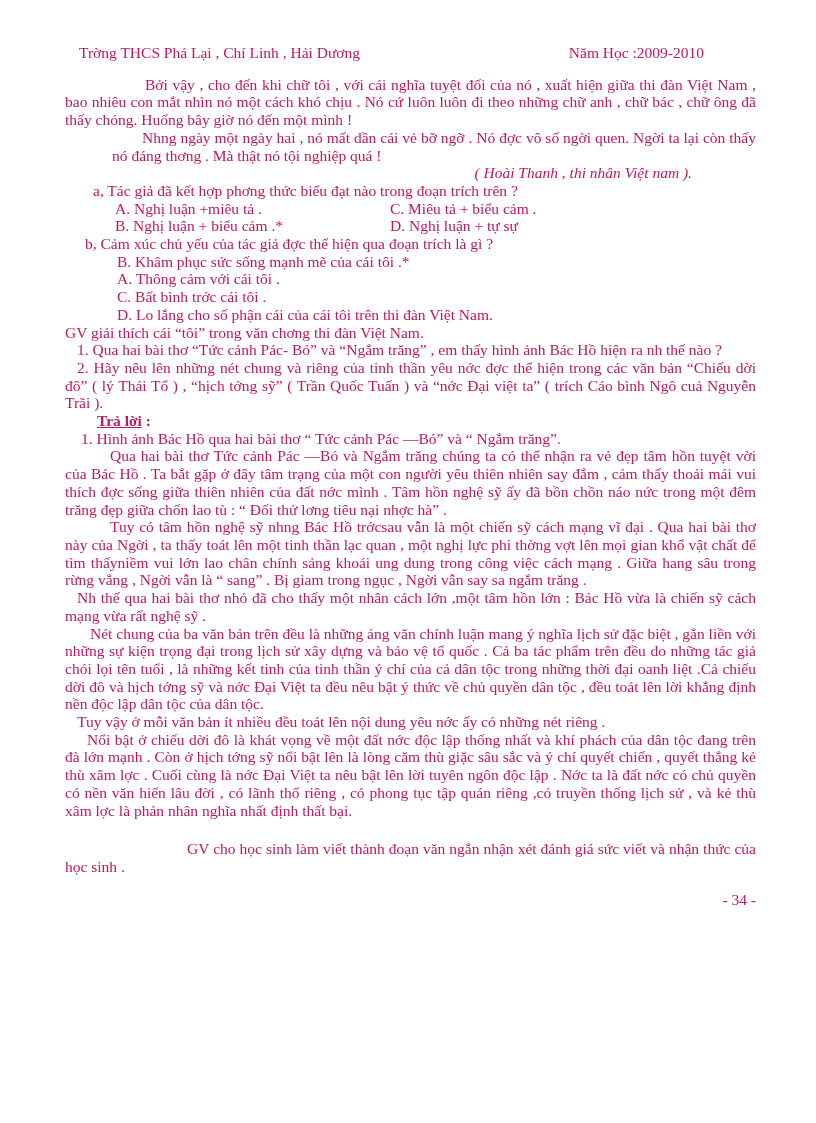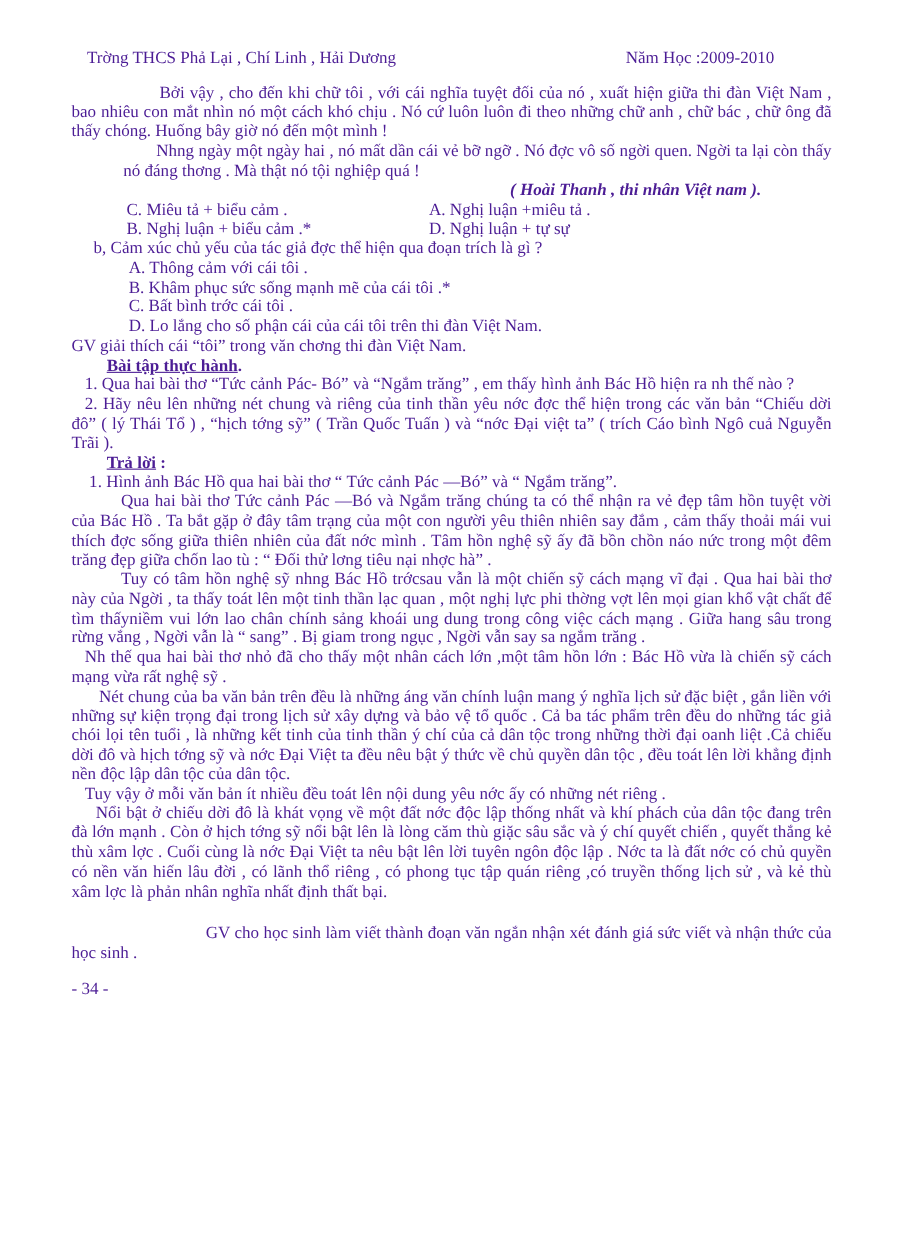--- a/index.html
+++ b/index.html
@@ -6,21 +6,21 @@
     margin: 0;
     padding: 0;
     background: #ffffff;
   }
   .page {
     position: relative;
     width: 816px;
     height: 1123px;
     margin: 0 auto;
     background: #ffffff;
-    color: #4c1d95;
+    color: #be185d;
     font-family: "Liberation Serif", "DejaVu Serif", serif;
     font-size: 15.5px;
     line-height: 17.7px;
     overflow: hidden;
     box-sizing: border-box;
     padding: 44px 60px 0 65px;
   }
   .doc-header {
     display: flex;
     justify-content: space-between;
@@ -36,81 +36,79 @@
   .indent-30 { text-indent: 30px; margin-left: 47px; }
   .indent-28 { text-indent: 28px; }
   .indent-25 { text-indent: 25px; }
   .indent-22 { text-indent: 22px; }
   .indent-20 { text-indent: 20px; }
   .indent-16 { text-indent: 16px; }
   .indent-12 { text-indent: 12px; }
   .attribution {
     text-align: right;
     padding-right: 64px;
-    font-weight: bold;
+    font-weight: normal;
     font-style: italic;
   }
   .option-grid {
     display: grid;
     grid-template-columns: 275px auto;
     margin-left: 50px;
   }
   .options-b { margin-left: 52px; }
   .gv-note { }
   .section-heading {
     margin-left: 32px;
     font-weight: bold;
   }
   .section-heading .underlined { text-decoration: underline; }
   .closing {
     text-indent: 122px;
     text-align: justify;
     margin-top: 21px;
   }
   .footer-pagenum {
-    text-align: left;
+    text-align: right;
     margin-top: 15px;
   }
 </style>
 </head>
 <body>
 
 <div class="page">
 
   <div class="doc-header">
     <span>Trờng   THCS Phả Lại , Chí Linh , Hải Dương</span>
     <span>Năm Học :2009-2010</span>
   </div>
 
   <div class="para indent-80">Bởi vậy , cho đến khi chữ tôi , với cái nghĩa tuyệt đối của nó , xuất hiện giữa thi đàn Việt Nam , bao nhiêu con mắt nhìn nó một cách khó chịu . Nó cứ luôn luôn đi theo những chữ anh , chữ bác , chữ ông đã thấy chóng.  Huống bây giờ nó đến một mình !</div>
   <div class="para indent-30">Nhng  ngày một ngày hai , nó mất dần  cái vẻ bỡ ngỡ . Nó đợc  vô số ngời quen. Ngời  ta lại còn thấy nó đáng thơng  . Mà thật nó tội nghiệp quá  !</div>
   <div class="attribution">( Hoài Thanh , thi nhân Việt nam ).</div>
 
+  <div class="para indent-28">a, Tác giả đã kết hợp phơng   thức biểu đạt nào trong đoạn trích trên ?</div>
 
   <div class="option-grid">
+    <span>A. Nghị luận +miêu tả .</span>
     <span>C. Miêu tả + biểu cảm .</span>
-    <span>A. Nghị luận +miêu tả .</span>
   </div>
   <div class="option-grid">
     <span>B. Nghị luận + biểu cảm .*</span>
     <span>D. Nghị luận + tự sự</span>
   </div>
 
   <div class="para indent-20">b, Cảm xúc chủ yếu của tác giả đợc   thể hiện qua đoạn trích là gì ?</div>
 
+  <div class="options-b">B. Khâm phục sức sống mạnh mẽ của cái tôi .*</div>
   <div class="options-b">A. Thông cảm với cái tôi .</div>
-  <div class="options-b">B. Khâm phục sức sống mạnh mẽ của cái tôi .*</div>
   <div class="options-b">C. Bất bình trớc   cái tôi .</div>
   <div class="options-b">D. Lo lắng cho số phận cái của cái tôi trên thi đàn Việt Nam.</div>
 
   <div class="gv-note">GV giải thích cái “tôi”  trong văn chơng   thi đàn Việt Nam.</div>
 
-  <div class="section-heading">
-    <span class="underlined">Bài tập thực hành</span><span>.</span>
-  </div>
 
   <div class="para indent-12">1. Qua hai bài thơ “Tức cảnh Pác- Bó” và “Ngắm trăng” , em thấy hình ảnh Bác Hồ hiện ra nh   thế nào ?</div>
   <div class="para indent-12">2. Hãy nêu lên những nét chung và riêng của tinh thần yêu nớc   đợc   thể hiện trong các văn bản “Chiếu dời đô” ( lý Thái Tổ ) , “hịch tớng   sỹ” ( Trần Quốc Tuấn ) và “nớc   Đại việt ta” ( trích Cáo bình Ngô cuả Nguyễn Trãi ).</div>
 
   <div class="section-heading">
     <span class="underlined">Trả  lời</span><span> :</span>
   </div>
 
   <div class="para indent-16">1. Hình ảnh Bác Hồ qua hai bài thơ “ Tức cảnh Pác —Bó” và “ Ngắm trăng”.</div>
   <div class="para indent-45">Qua hai bài thơ Tức cảnh Pác —Bó và Ngắm trăng chúng ta có thể nhận ra vẻ đẹp tâm hồn tuyệt vời của Bác Hồ . Ta bắt gặp ở đây tâm trạng của một con người yêu thiên nhiên say đắm , cảm thấy thoải mái vui thích đợc   sống giữa thiên nhiên   của đất nớc   mình . Tâm hồn nghệ sỹ ấy đã bồn chồn náo nức trong một đêm trăng   đẹp giữa chốn lao tù : “ Đối thử lơng   tiêu nại nhợc   hà” .</div>

